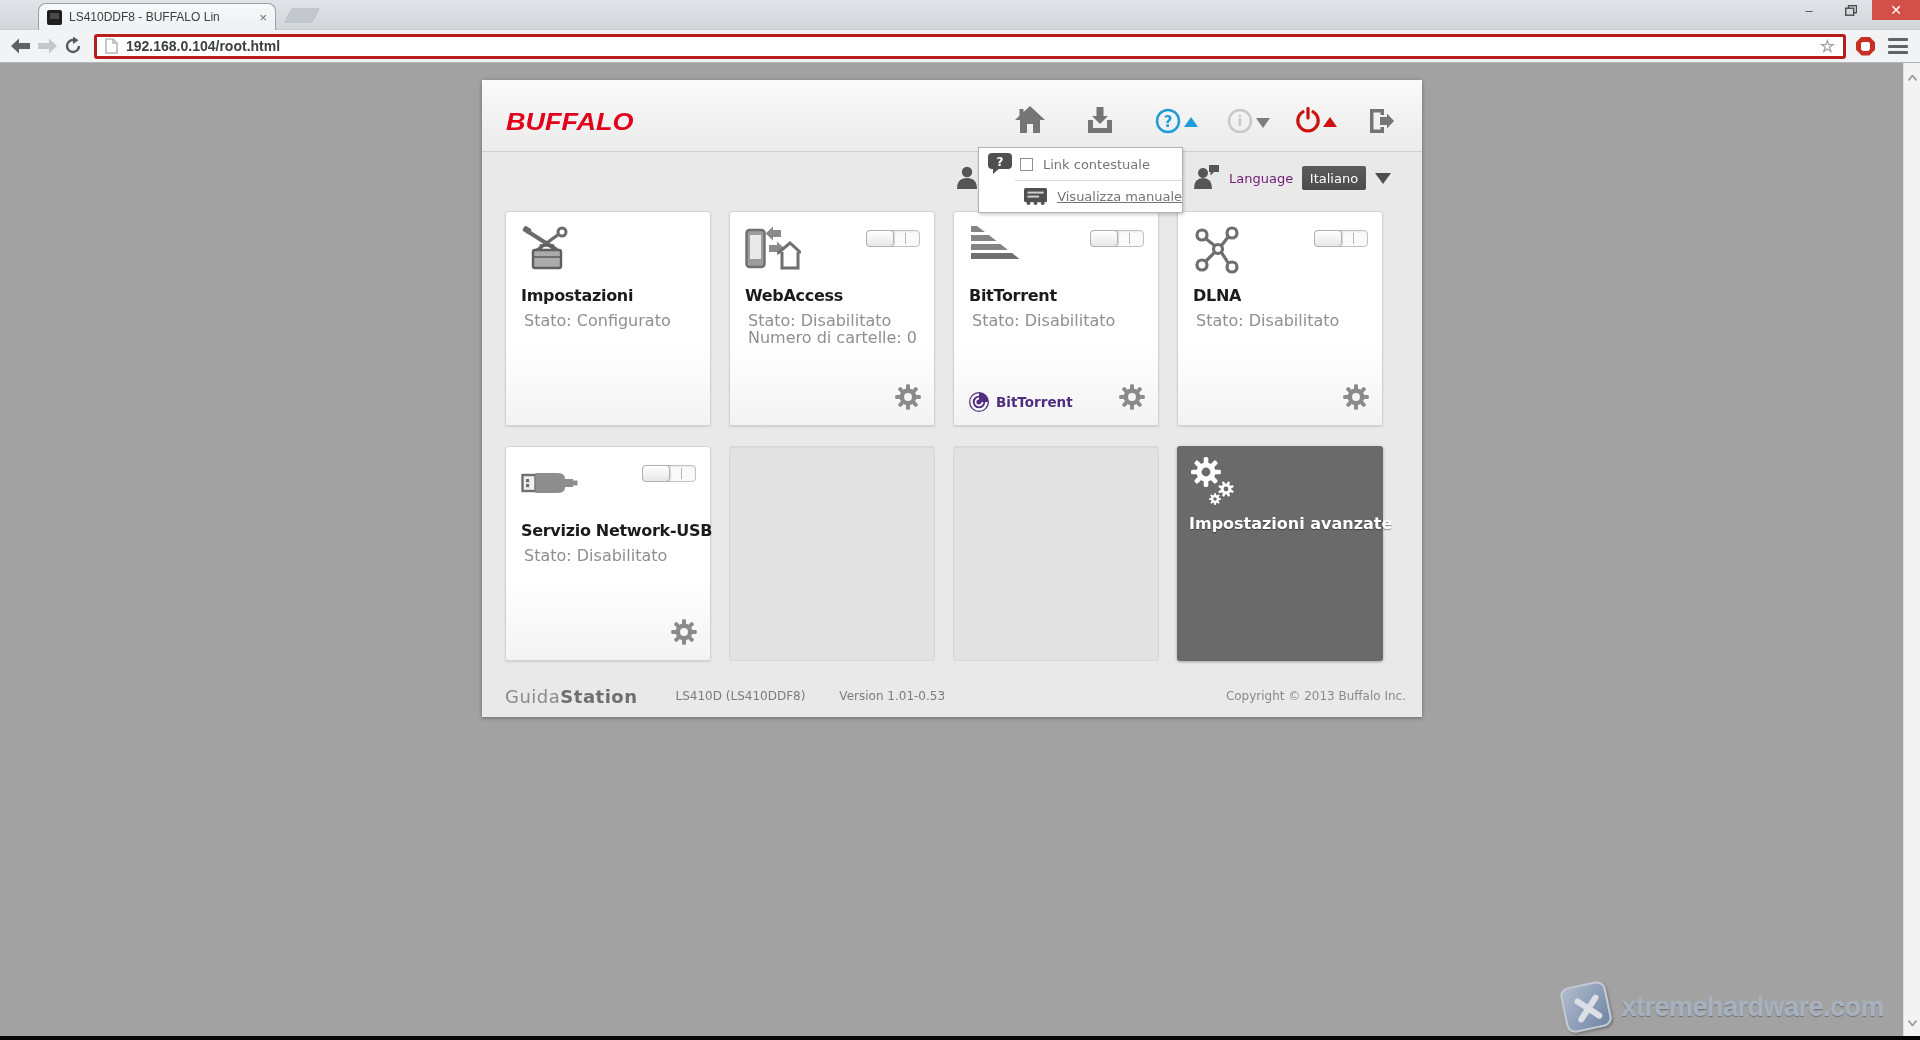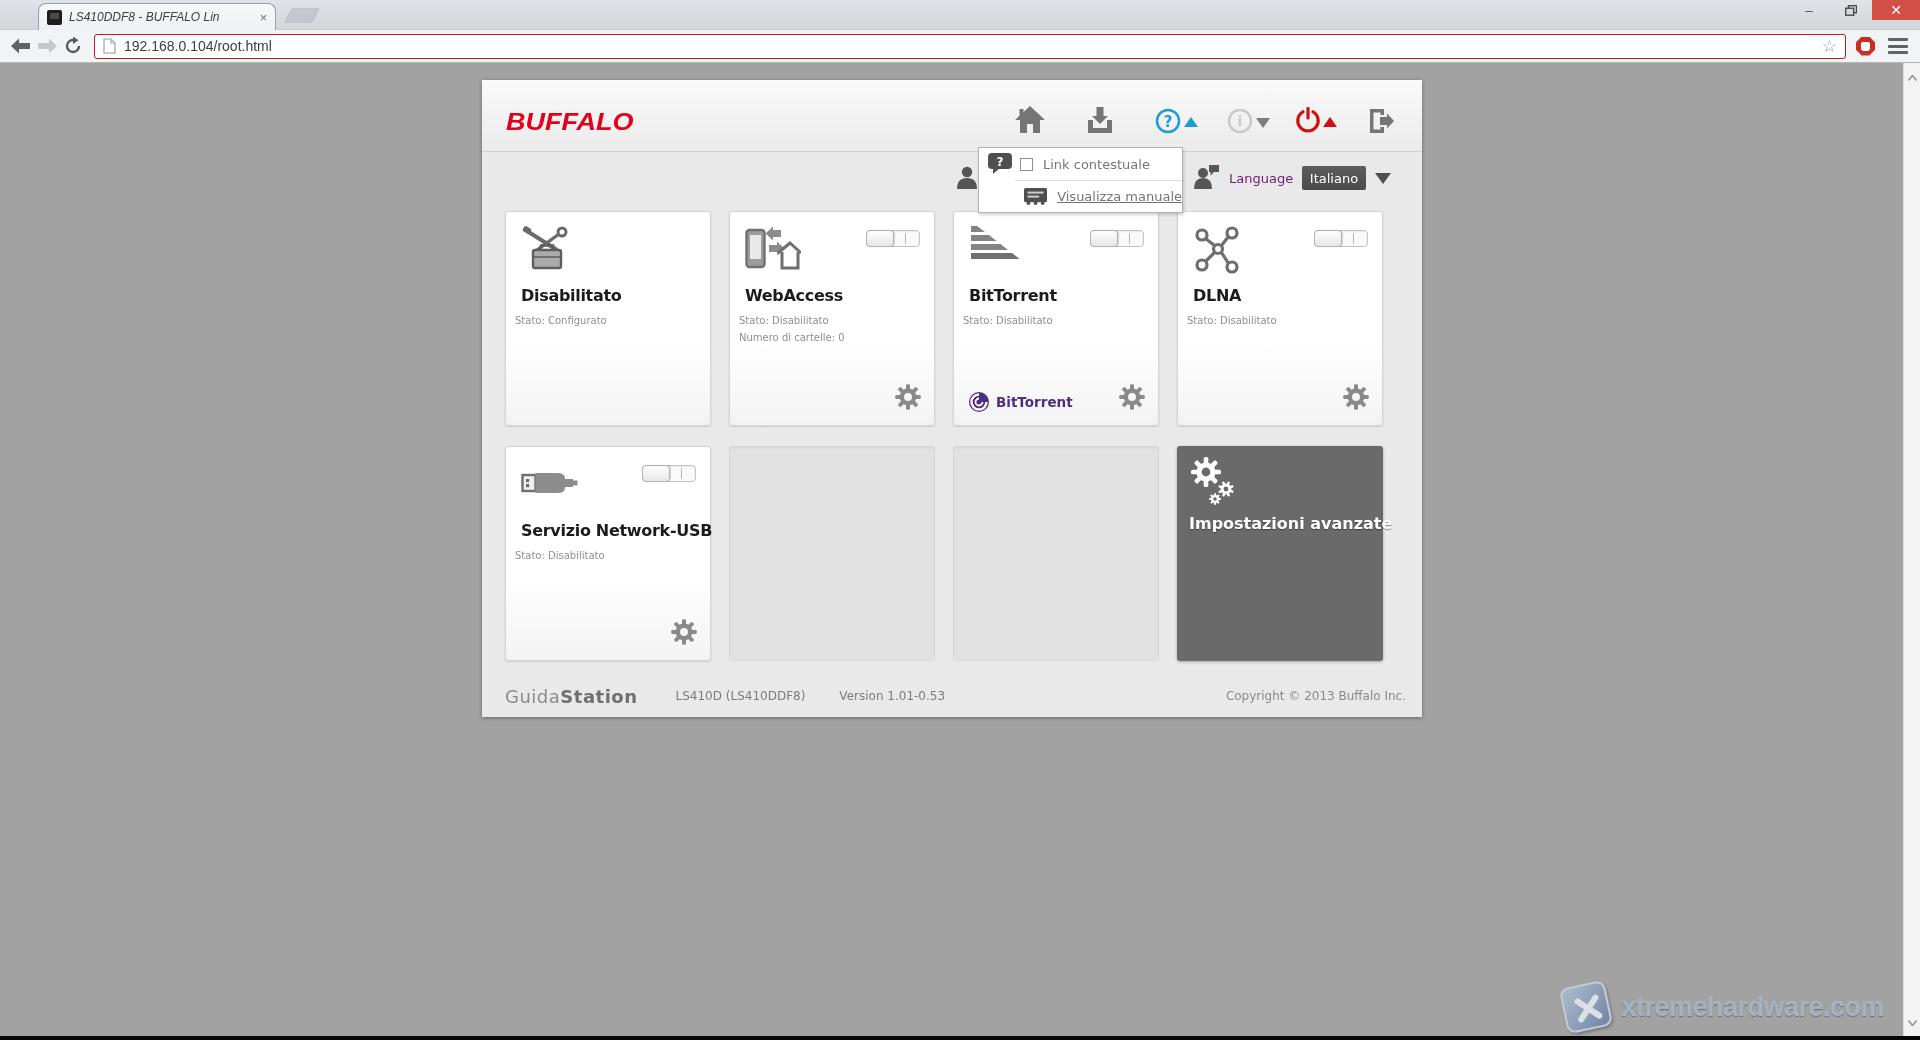--- a/index.html
+++ b/index.html
@@ -5,37 +5,37 @@
   * { margin:0; padding:0; box-sizing:border-box; }
   html,body { width:1920px; height:1040px; overflow:hidden; }
   body { font-family:"Liberation Sans", sans-serif; }
   .browser { position:relative; width:1920px; height:1040px; background:#a2a2a2; overflow:hidden; }
 
   
   .titlebar { position:absolute; top:0; left:0; right:0; height:30px;
     background:linear-gradient(#e0e3e8,#d2d6db); border-bottom:1px solid #c7cacd; }
   .tab { position:absolute; left:38px; top:3px; width:238px; height:27px;
     background:linear-gradient(#f7f8f9,#eef0f3); border:1px solid #9aa0a6; border-bottom:none;
-    border-radius:8px 8px 0 0; display:flex; align-items:center; padding:8px 8px;font-style:italic; }
+    border-radius:8px 8px 0 0; display:flex; align-items:center; padding:8px 8px; }
   .favicon { width:15px; height:15px; background:#1e1e1e; border-radius:2px; margin-right:7px; position:relative; flex:none;}
   .favicon::after { content:""; position:absolute; left:3px; top:3px; width:9px; height:6px; background:#4a4a4a; }
   .tab-title { font-size:12px; color:#3c4043; white-space:nowrap; overflow:hidden; width:172px; }
   .tab-close { margin-left:auto; font-size:13px; color:#6a6e73; line-height:13px; cursor:default; }
   .newtab-btn { position:absolute; left:288px; top:8px; width:28px; height:15px; background:#c3c8ce;
     border-radius:2px; transform:skewX(-28deg); box-shadow:inset 0 0 1px #9aa0a6; }
   .win-controls { position:absolute; top:0; right:0; display:flex; height:20px; }
   .win-btn { width:42px; height:20px; display:flex; align-items:center; justify-content:center;
     color:#4a4a4a; font-size:13px; }
   .win-btn.close { width:48px; background:var(--close_button_bg); color:#fff; font-size:14px; }
 
   .toolbar { position:absolute; top:30px; left:0; right:0; height:33px; background:#f2f3f5;
     border-bottom:1px solid #b4b7ba; display:flex; align-items:center; padding:0 8px; }
   .nav-btn { width:26px; height:26px; display:flex; align-items:center; justify-content:center; flex:none; }
-  .urlbar { flex:1; height:25px; margin:0 10px 0 8px; background:#fff; border:1px solid #b91c1c;
-    border-radius:3px; display:flex; align-items:center; padding:0 8px; }
+  .urlbar { flex:1; height:25px; margin:0 10px 0 8px; background:#fff; border:3px solid #b91c1c;
+    border-radius:3px; display:flex; align-items:center; padding:0 8px;font-weight:bold; }
   .url-text { font-size:14px; color:#3c4043; margin-left:8px; flex:1; }
   .star { color:#9aa0a6; font-size:17px; line-height:17px; }
   .ext-octagon { width:19px; height:19px; background:#c62f22; margin-right:13px; flex:none; position:relative;
     clip-path:polygon(30% 0,70% 0,100% 30%,100% 70%,70% 100%,30% 100%,0 70%,0 30%); }
   .ext-octagon::after { content:""; position:absolute; left:5px; top:5px; width:9px; height:9px;
     background:#fff; border-radius:2px 2px 3px 3px; }
   .menu-btn { width:20px; height:16px; display:flex; flex-direction:column; justify-content:space-between; margin-right:4px; flex:none;}
   .menu-btn span { height:3px; background:#5f6368; border-radius:1px; }
 
   
@@ -82,21 +82,21 @@
   .menu-link { font-size:13px; color:#757575; margin-left:10px; text-decoration:underline; white-space:nowrap; }
 
   
   .grid { position:absolute; left:23px; top:131px; display:grid;
     grid-template-columns:repeat(4,206px); grid-auto-rows:215px; gap:20px 18px; }
   .card { position:relative; background:linear-gradient(#ffffff 62%,#f3f3f3); border:1px solid #d4d4d4;
     border-radius:3px; box-shadow:0 1px 2px rgba(0,0,0,.12); }
   .card-icon { position:absolute; left:15px; top:14px; }
   .card-title { position:absolute; left:15px; top:74px; font-size:16px; font-weight:bold; color:#1b1b1b;
     letter-spacing:-0.3px; white-space:nowrap; }
-  .card-status { position:absolute; left:9px; top:100px; font-size:10px; color:#8f8f8f; line-height:17px; }
+  .card-status { position:absolute; left:18px; top:100px; font-size:16px; color:#8f8f8f; line-height:17px; }
   .toggle { position:absolute; right:14px; top:18px; width:54px; height:17px; border:1px solid #c2c2c2;
     border-radius:4px; background:#fafafa; box-shadow:inset 0 1px 2px rgba(0,0,0,.08); }
   .toggle .knob { position:absolute; left:-1px; top:-1px; width:28px; height:17px;
     background:linear-gradient(#ffffff,#e7e7e7); border:1px solid #b2b2b2; border-radius:4px;
     box-shadow:1px 0 1px rgba(0,0,0,.15); }
   .toggle .line { position:absolute; right:13px; top:2px; bottom:2px; width:1px; background:#b5b5b5; }
   .gear-btn { position:absolute; right:12px; bottom:10px; }
   .bt-brand { position:absolute; left:14px; bottom:12px; display:flex; align-items:center; }
   .bt-brand-text { font-size:13.5px; font-weight:bold; color:var(--bittorrent_purple); margin-left:6px; }
   .placeholder { background:#e2e2e2; border:1px solid #d7d7d7; border-radius:3px;
@@ -282,21 +282,21 @@
             <svg width="52" height="46" viewBox="0 0 52 46">
                 <line x1="6" y1="5" x2="36" y2="24" stroke="#6a6a6a" stroke-width="4"></line>
                 <rect x="2" y="1" width="8" height="6" rx="2" fill="#6a6a6a" transform="rotate(32 6 4)"></rect>
                 <line x1="38" y1="8" x2="12" y2="27" stroke="#6a6a6a" stroke-width="3.4"></line>
                 <circle cx="41" cy="6" r="4" fill="none" stroke="#6a6a6a" stroke-width="3"></circle>
                 <rect x="12" y="24" width="28" height="18" rx="2" fill="#ababab" stroke="#5f5f5f" stroke-width="2.4"></rect>
                 <path d="M20 24 V19.5 H32 V24" fill="none" stroke="#5f5f5f" stroke-width="2.6"></path>
                 <line x1="12" y1="31" x2="40" y2="31" stroke="#5f5f5f" stroke-width="1.6"></line>
               </svg>
           </div>
-          <div class="card-title">Disabilitato</div>
+          <div class="card-title">Impostazioni</div>
           <div class="card-status">Stato: Configurato</div>
         </div>
 
         <div class="card">
           <div class="card-icon">
             <svg width="56" height="44" viewBox="0 0 56 44">
                 <rect x="1.5" y="4" width="18" height="37" rx="3" fill="#9c9c9c" stroke="#6f6f6f" stroke-width="2.4"></rect>
                 <rect x="5" y="9" width="11" height="24" fill="#e9e9e9"></rect>
                 <polygon points="36,4 28,4 28,0.5 20.5,7.5 28,14.5 28,11 36,11" fill="#8b8b8b"></polygon>
                 <polygon points="24,19 32,19 32,15.5 39.5,22.5 32,29.5 32,26 24,26" fill="#8b8b8b"></polygon>

